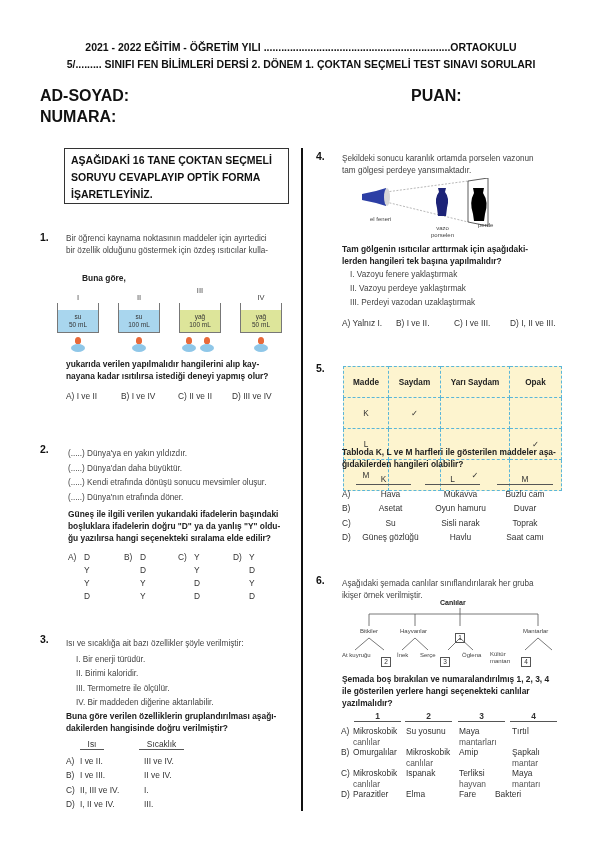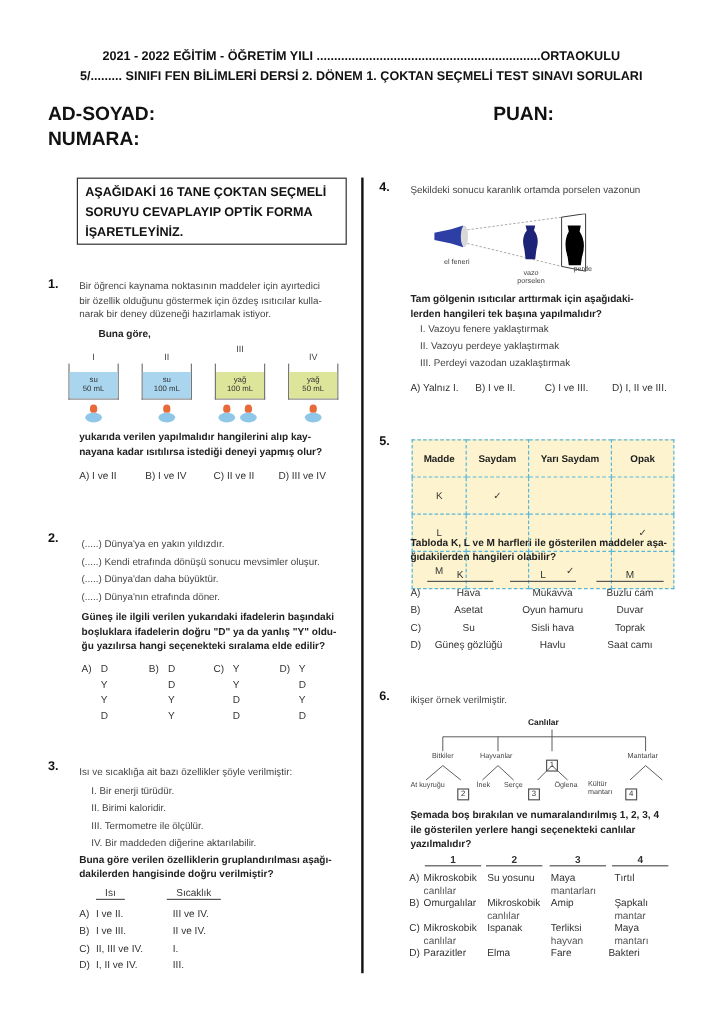--- a/index.html
+++ b/index.html
@@ -46,21 +46,20 @@
   <div>AŞAĞIDAKİ 16 TANE ÇOKTAN SEÇMELİ</div>
   <div>SORUYU CEVAPLAYIP OPTİK FORMA</div>
   <div>İŞARETLEYİNİZ.</div>
 </div>
 
 <div>
   <div class="qnum" style="left:40px; top:231px;">1.</div>
   <div class="abs txt" style="left:66px; top:233px; width:230px;">
     <div>Bir öğrenci kaynama noktasının maddeler için ayırtedici</div>
     <div>bir özellik olduğunu göstermek için özdeş ısıtıcılar kulla-</div>
-    <div>narak bir deney düzeneği hazırlamak istiyor.</div>
   </div>
   <div class="abs btxt" style="left:82px; top:272px;">Buna göre,</div>
 
   <div>
     <div class="roman" style="left:57px; top:293px;">I</div>
     <div class="beaker" style="left:57px; top:303px;">
         <div class="fill blue">
           <span>su</span>
           <span>50 mL</span>
         </div>
@@ -108,22 +107,22 @@
   <div class="abs opt" style="left:66px; top:391px;">A) I ve II</div>
   <div class="abs opt" style="left:121px; top:391px;">B) I ve IV</div>
   <div class="abs opt" style="left:178px; top:391px;">C) II ve II</div>
   <div class="abs opt" style="left:232px; top:391px;">D) III ve IV</div>
 </div>
 
 <div>
   <div class="qnum" style="left:40px; top:443px;">2.</div>
   <div class="abs txt" style="left:68px; top:447px; line-height:14.5px;">
     <div>(.....) Dünya'ya en yakın yıldızdır.</div>
+    <div>(.....) Dünya'dan daha büyüktür.</div>
     <div>(.....) Kendi etrafında dönüşü sonucu mevsimler oluşur.</div>
-    <div>(.....) Dünya'dan daha büyüktür.</div>
     <div>(.....) Dünya'nın etrafında döner.</div>
   </div>
   <div class="abs btxt" style="left:68px; top:508px; width:232px;">
     <div>Güneş ile ilgili verilen yukarıdaki ifadelerin başındaki</div>
     <div>boşluklara ifadelerin doğru "D" ya da yanlış "Y" oldu-</div>
     <div>ğu yazılırsa hangi seçenekteki sıralama elde edilir?</div>
   </div>
   <div class="abs opt" style="left:68px; top:551px; line-height:13px;">
     <div class="row">
         <span style="width:16px">A)</span>
@@ -198,20 +197,21 @@
         <span style="width:64px">I, II ve IV.</span>
         <span>III.</span>
       </div>
   </div>
 </div>
 
 <div>
   <div class="qnum" style="left:316px; top:150px;">4.</div>
   <div class="abs txt" style="left:342px; top:153px; width:225px; text-align:justify;">
     <div>Şekildeki sonucu karanlık ortamda porselen vazonun</div>
+    <div>tam gölgesi perdeye yansımaktadır.</div>
   </div>
   <svg class="abs" style="left:360px; top:178px;" width="145" height="50">
     <line x1="26" y1="14" x2="108" y2="3" stroke="#888" stroke-width="0.6" stroke-dasharray="2,1.5"></line>
     <line x1="26" y1="24" x2="108" y2="44" stroke="#888" stroke-width="0.6" stroke-dasharray="2,1.5"></line>
     <path d="M2 16 L16 13 L26 10 L26 28 L16 25 L2 22 Z" fill="#2d3fa5"></path>
     <ellipse cx="27" cy="19" rx="3" ry="9" fill="#d8d8d8"></ellipse>
     <path d="M78 10 L86 10 L85 14 Q90 20 87 30 L86 38 L78 38 L77 30 Q74 20 79 14 Z" fill="#1d2377"></path>
     <path d="M108 3 L128 0 L128 48 L108 44 Z" fill="#fff" stroke="#333" stroke-width="0.8"></path>
     <path d="M113 10 L124 10 L123 15 Q129 24 125 36 L124 43 L114 43 L113 36 Q109 24 114 15 Z" fill="#000"></path>
   </svg>
@@ -283,35 +283,36 @@
       </div>
     <div class="row">
         <span style="width:14px">B)</span>
         <span style="width:69px;text-align:center">Asetat</span>
         <span style="width:71px;text-align:center">Oyun hamuru</span>
         <span style="width:58px;text-align:center">Duvar</span>
       </div>
     <div class="row">
         <span style="width:14px">C)</span>
         <span style="width:69px;text-align:center">Su</span>
-        <span style="width:71px;text-align:center">Sisli hava</span>
+        <span style="width:71px;text-align:center">Sisli narak</span>
         <span style="width:58px;text-align:center">Toprak</span>
       </div>
     <div class="row">
         <span style="width:14px">D)</span>
         <span style="width:69px;text-align:center">Güneş gözlüğü</span>
         <span style="width:71px;text-align:center">Havlu</span>
         <span style="width:58px;text-align:center">Saat camı</span>
       </div>
   </div>
 </div>
 
 <div>
   <div class="qnum" style="left:316px; top:574px;">6.</div>
   <div class="abs txt" style="left:342px; top:578px; width:225px; text-align:justify;">
+    <div>Aşağıdaki şemada canlılar sınıflandırılarak her gruba</div>
     <div>ikişer örnek verilmiştir.</div>
   </div>
 
   <div>
     <svg class="abs" style="left:340px; top:600px;" width="230" height="70">
       <line x1="29" y1="14" x2="198" y2="14" stroke="#555" stroke-width="0.8"></line>
       <line x1="120" y1="8" x2="120" y2="14" stroke="#555" stroke-width="0.8"></line>
       <line x1="29" y1="14" x2="29" y2="26" stroke="#555" stroke-width="0.8"></line>
       <line x1="75" y1="14" x2="75" y2="26" stroke="#555" stroke-width="0.8"></line>
       <line x1="120" y1="14" x2="120" y2="26" stroke="#555" stroke-width="0.8"></line>
@@ -405,21 +406,21 @@
         </span>
     </div>
     <div class="row">
       <span style="width:12px">D)</span>
       <span style="width:53px">
           <div>Parazitler</div>
         </span>
       <span style="width:53px">
           <div>Elma</div>
         </span>
-      <span style="width:48px">
+      <span style="width:36px">
           <div>Fare</div>
         </span>
       <span style="width:50px">
           <div>Bakteri</div>
         </span>
     </div>
   </div>
 </div>
 
 </body></html>

